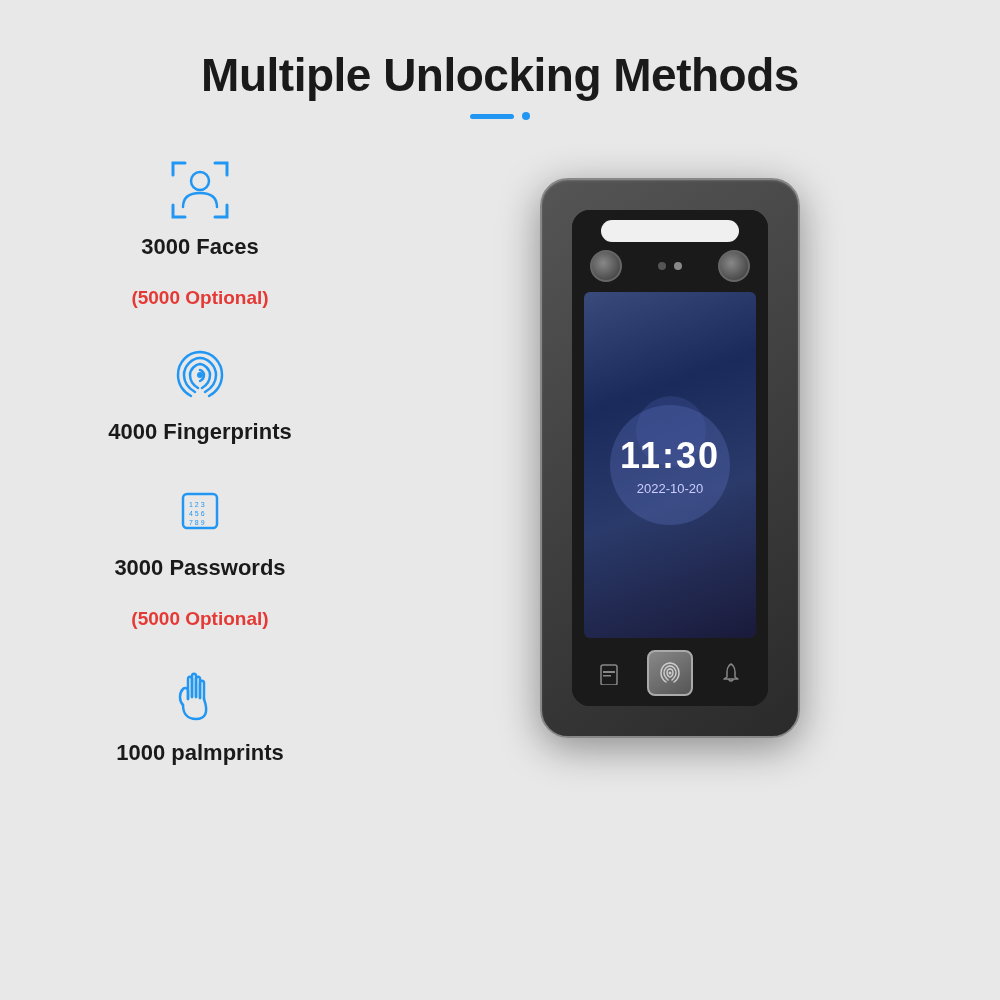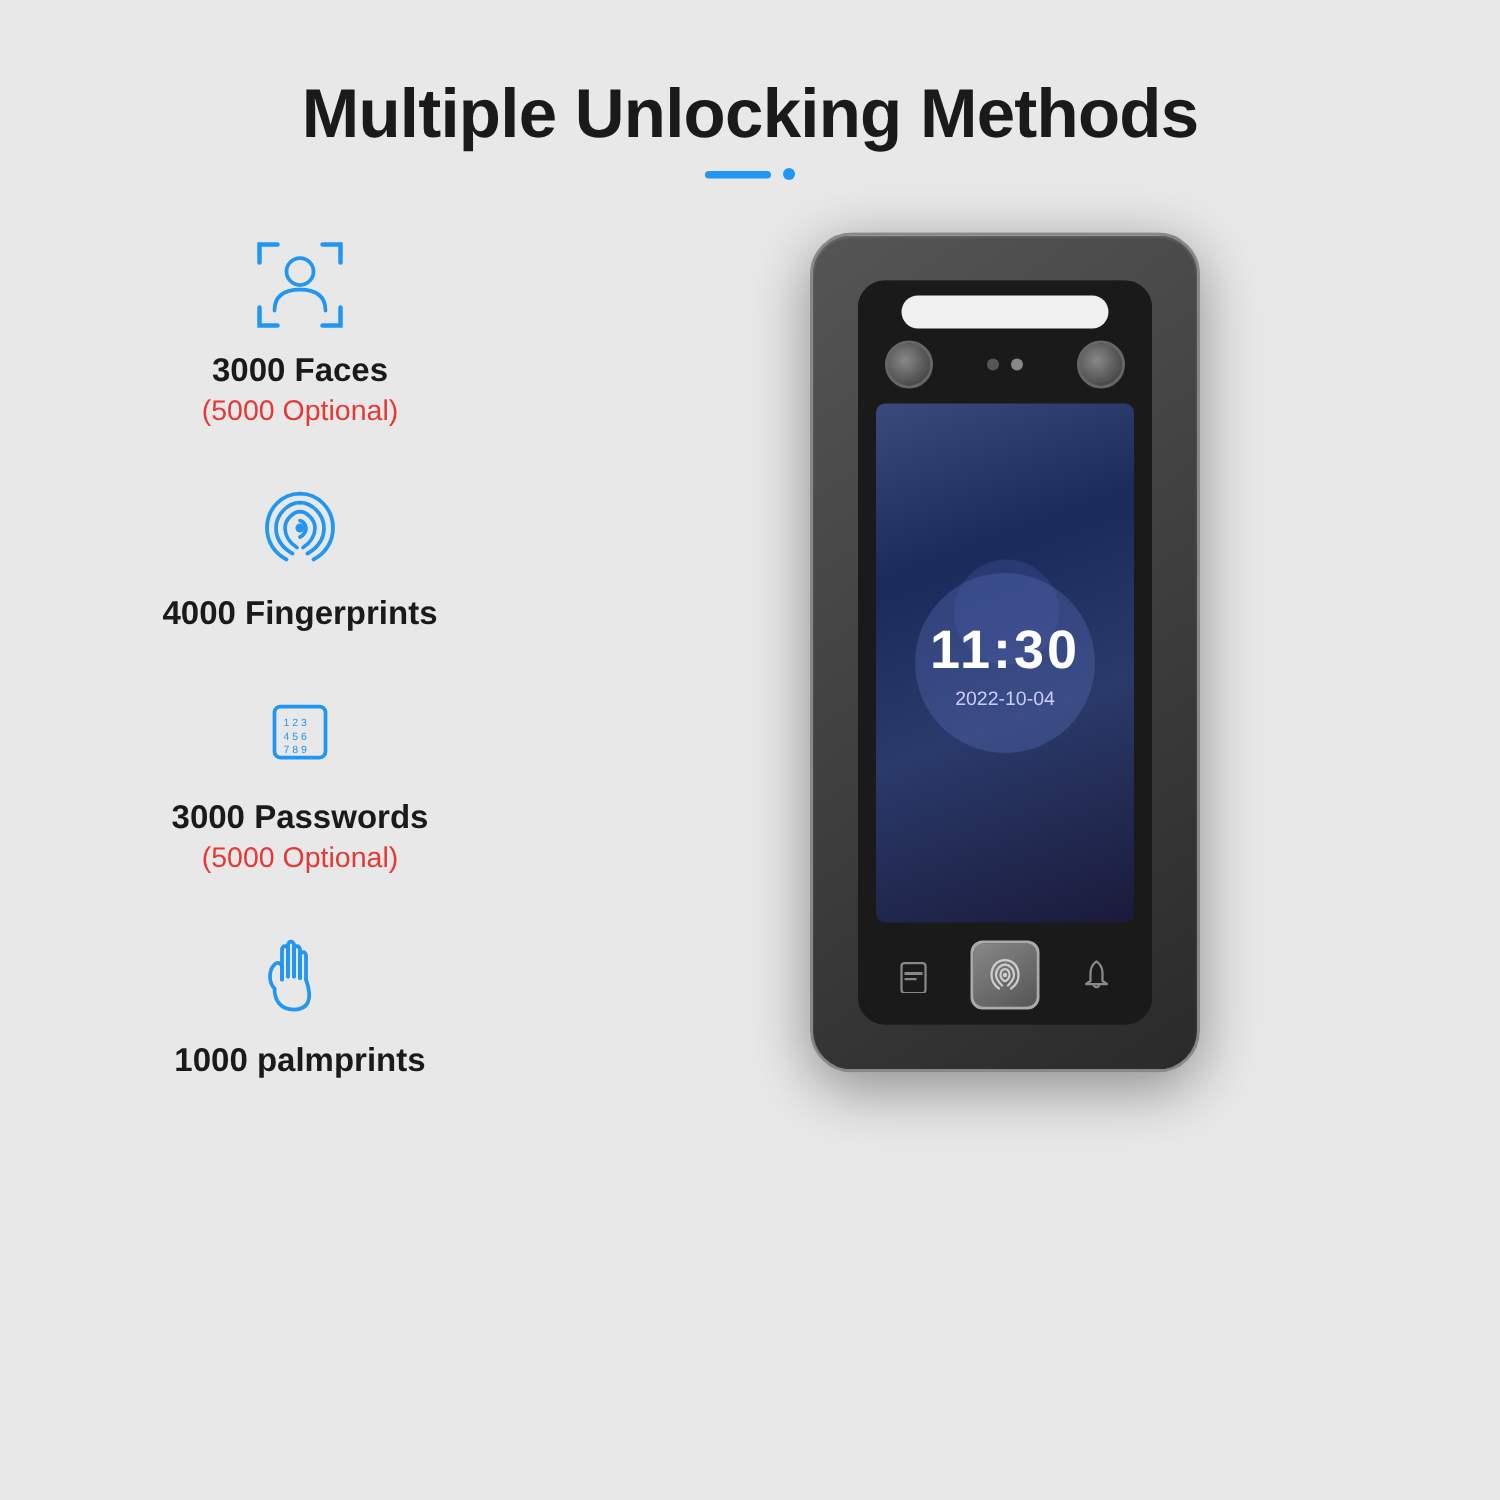--- a/index.html
+++ b/index.html
@@ -84,23 +84,24 @@
 
     .feature-label {
       font-size: 22px;
       font-weight: 600;
       color: #1a1a1a;
       text-align: center;
     }
 
     .feature-optional {
       font-size: 19px;
-      font-weight: 400;
+      font-weight: 700;
       color: #e53935;
       text-align: center;
+      margin-top: 23px;
     }
 
     
     .device-container {
       flex: 1;
       display: flex;
       justify-content: center;
       align-items: center;
     }
 
@@ -364,21 +365,21 @@
                 <div class="sensor-dot orange"></div>
               </div>
               <div class="camera-lens"></div>
             </div>
           </div>
 
           <div class="device-screen">
             <div class="screen-circle-bg"></div>
             <div class="screen-circle-sm"></div>
             <span class="screen-time">11:30</span>
-            <span class="screen-date">2022-10-04</span>
+            <span class="screen-date">2022-10-20</span>
           </div>
 
           <div class="device-bottom">
             <div class="bottom-icon">
               <svg width="24" height="24" viewBox="0 0 24 24">
                 <rect x="4" y="4" width="16" height="20" rx="2" fill="none" stroke="#888" stroke-width="1.5"></rect>
                 <rect x="6" y="10" width="12" height="2" fill="#888"></rect>
                 <rect x="6" y="14" width="8" height="1.5" fill="#888"></rect>
               </svg>
             </div>

